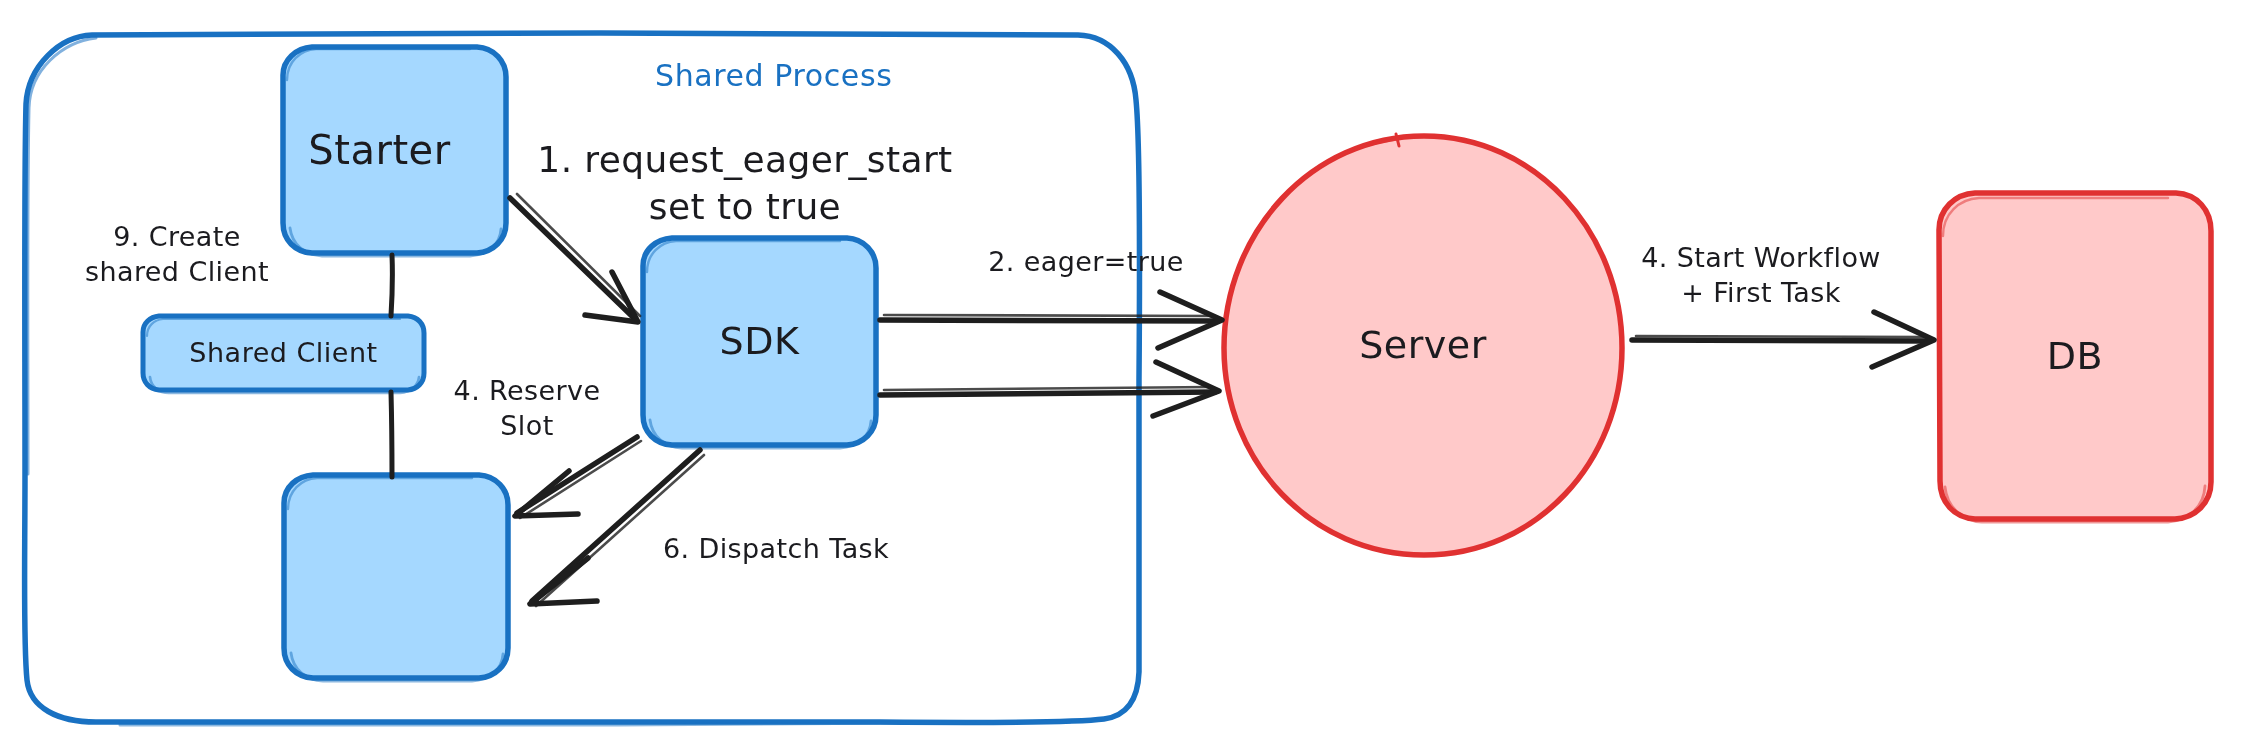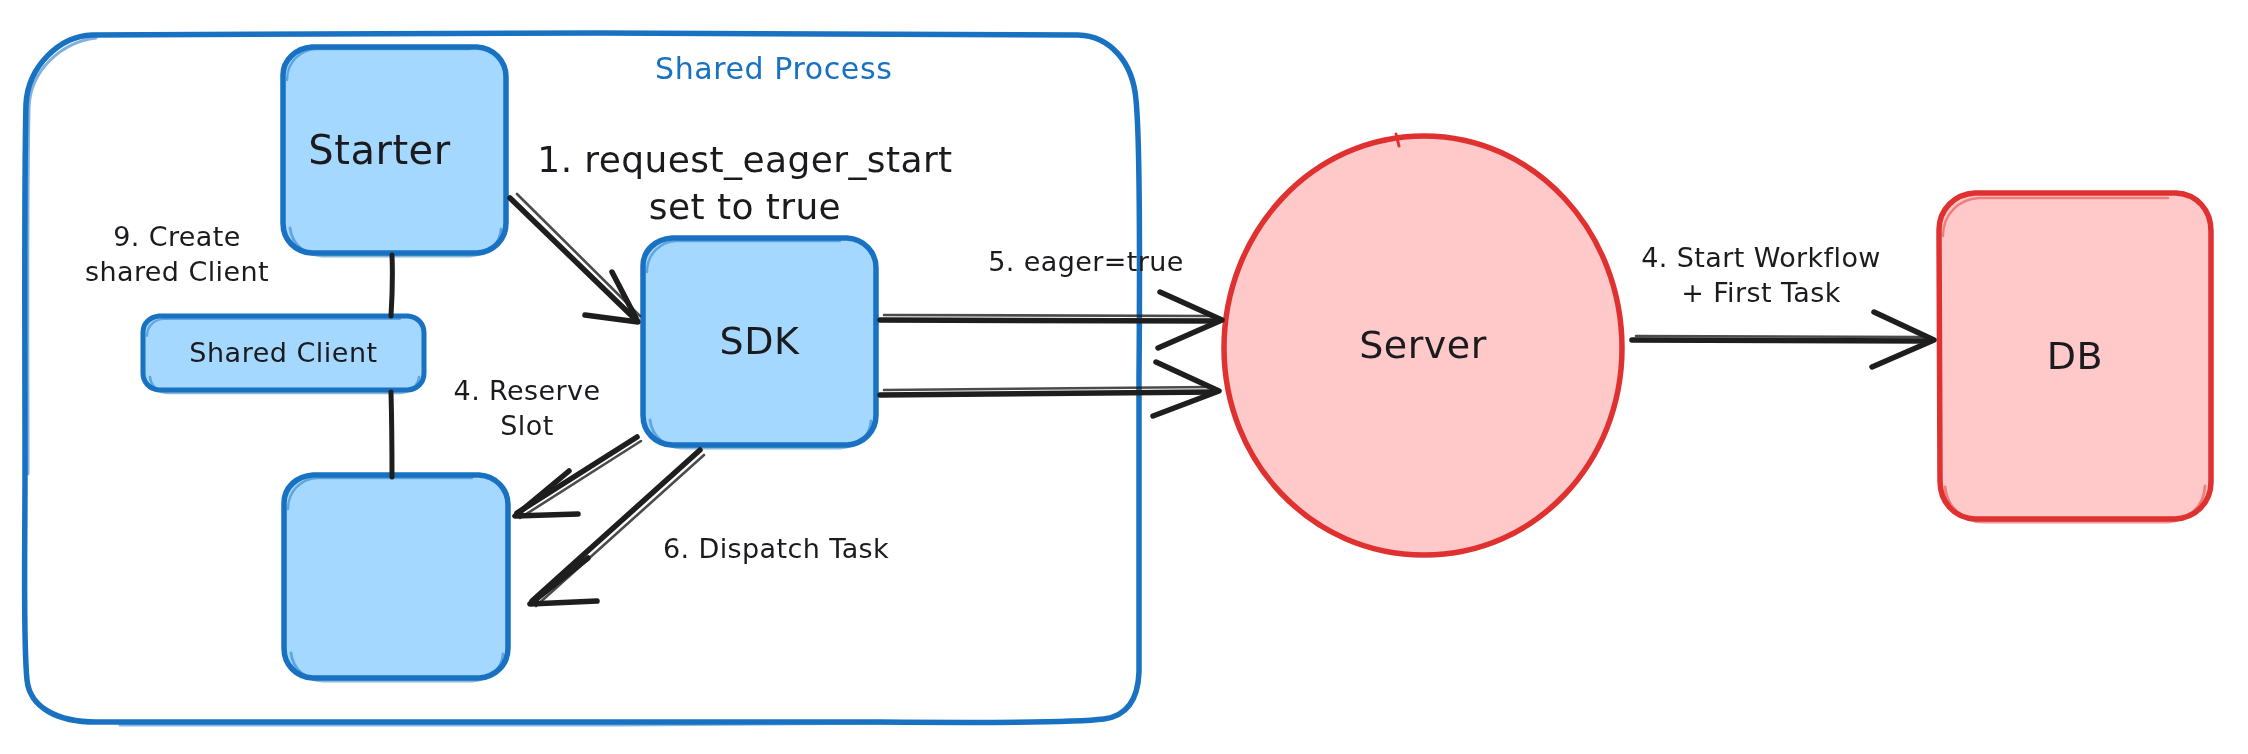--- a/index.html
+++ b/index.html
@@ -51,20 +51,21 @@
     white-space: pre-line;
     line-height: 1.30;
     pointer-events: auto;
   }
   .group-title {
     position: absolute;
     color: #1971c2;
     font-family: "DejaVu Sans", sans-serif;
     letter-spacing: 0.6px;
     white-space: nowrap;
+    margin-top: 7px;
   }
 </style>
 </head>
 <body>
 
 <div id="canvas">
 
   <svg id="sketch-layer" viewBox="0 0 2248 754" xmlns="http://www.w3.org/2000/svg">
 
     <g>
@@ -199,21 +200,21 @@
 
   <div class="edge-label" style="left:36px; top:215px; width:282px; height:78px; font-size:27px;">9. Create
 shared Client</div>
 
   <div class="edge-label" style="left:535px; top:143px; width:420px; height:82px; font-size:36px;">1. request_eager_start
 set to true</div>
 
   <div class="edge-label" style="left:432px; top:368px; width:190px; height:80px; font-size:27px;">4. Reserve
 Slot</div>
 
-  <div class="edge-label" style="left:964px; top:241px; width:244px; height:42px; font-size:27px;">5. eager=true</div>
+  <div class="edge-label" style="left:964px; top:241px; width:244px; height:42px; font-size:27px;">2. eager=true</div>
 
   <div class="edge-label" style="left:1614px; top:234px; width:294px; height:82px; font-size:27px;">4. Start Workflow
 + First Task</div>
 
 
   <div class="edge-label" style="left:622px; top:528px; width:308px; height:42px; font-size:27px;">6. Dispatch Task</div>
 
 </div>
 
 </body></html>

